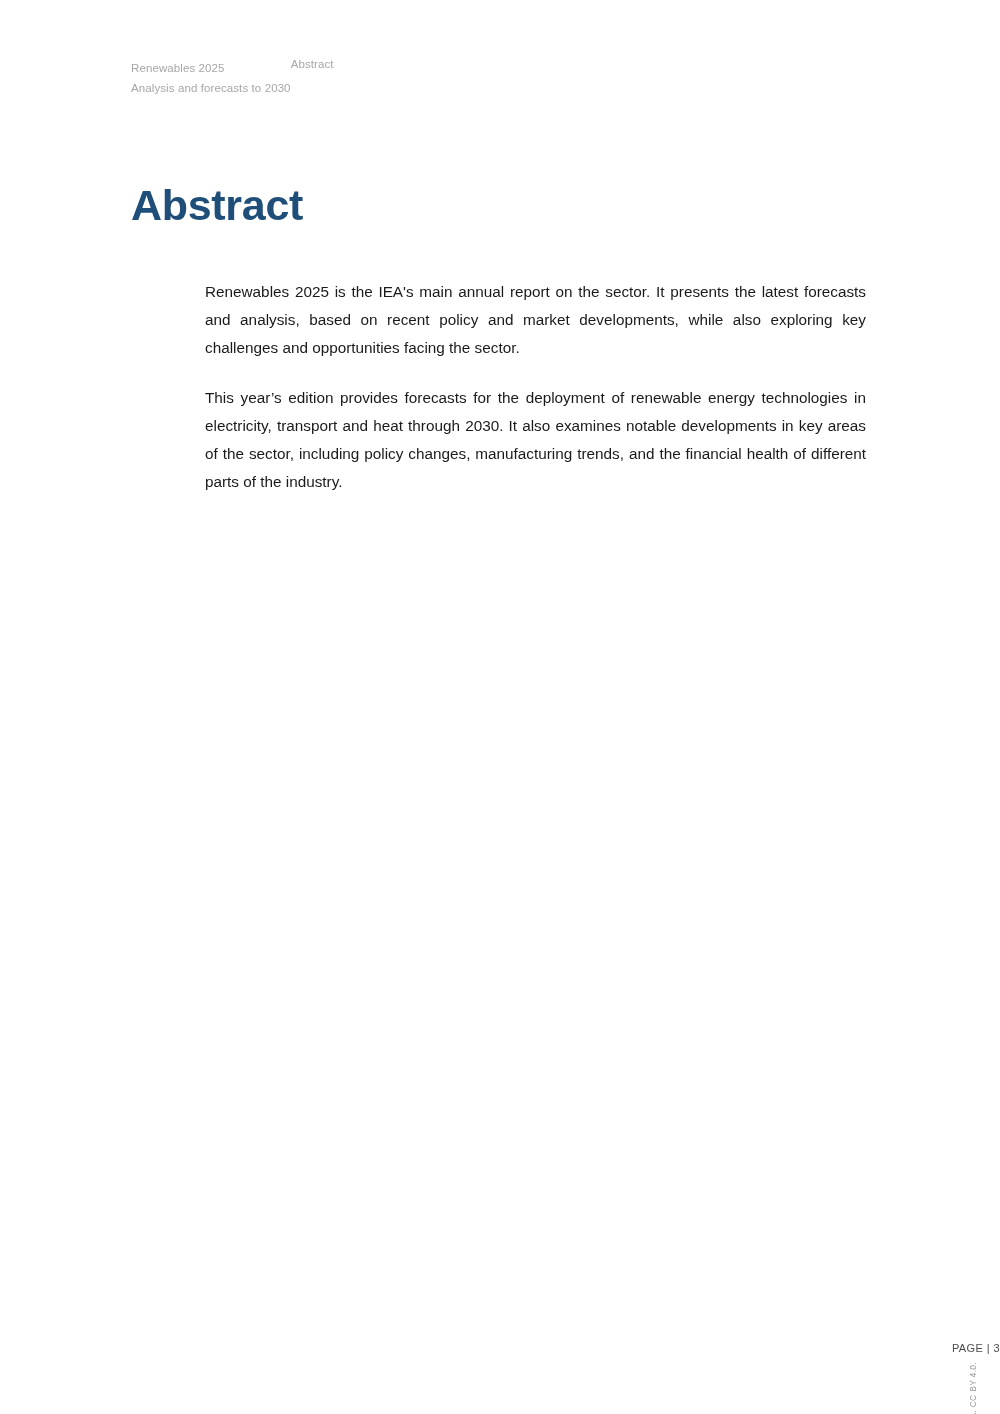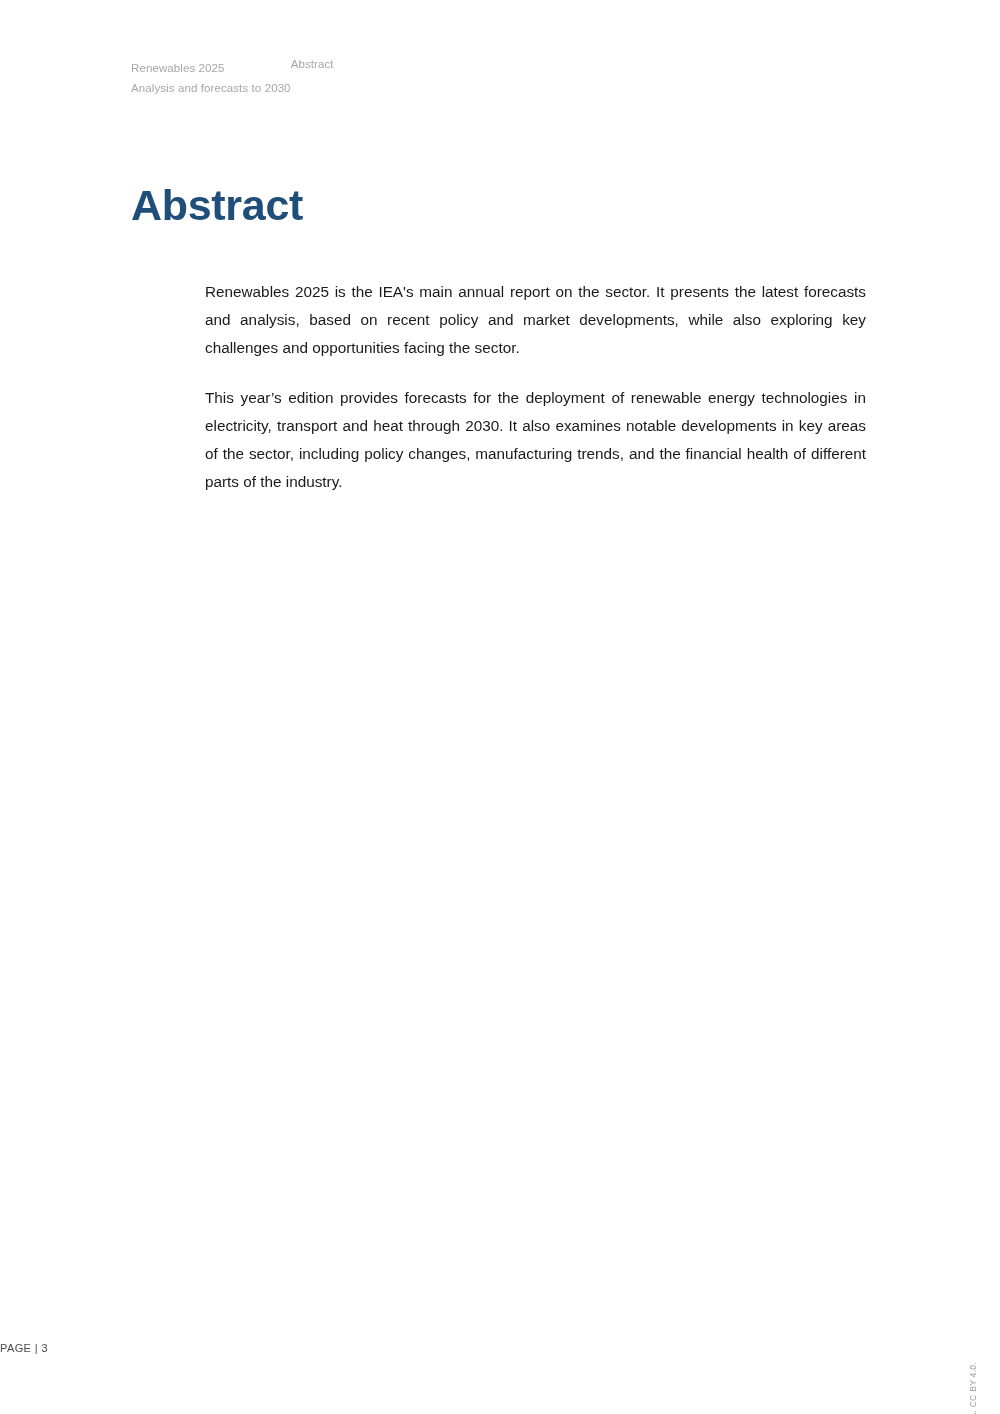--- a/index.html
+++ b/index.html
@@ -74,21 +74,21 @@
     hyphens: none;
   }
   .body-block p:last-child { margin-bottom: 16px; }
 
   
   .footer {
     position: absolute;
     bottom: 58px;
     left: 0;
     width: 1000px;
-    text-align: left;
+    text-align: right;
   }
   .page-number {
     display: inline-block;
     font-size: 11px;
     color: #4a4a4a;
     letter-spacing: 0.4px;
     font-variant: small-caps;
   }
 
   

